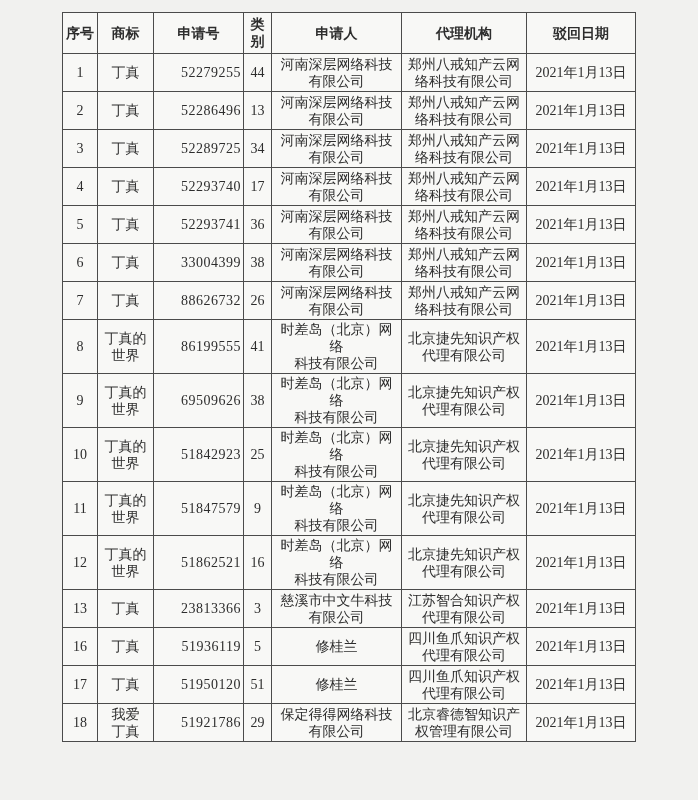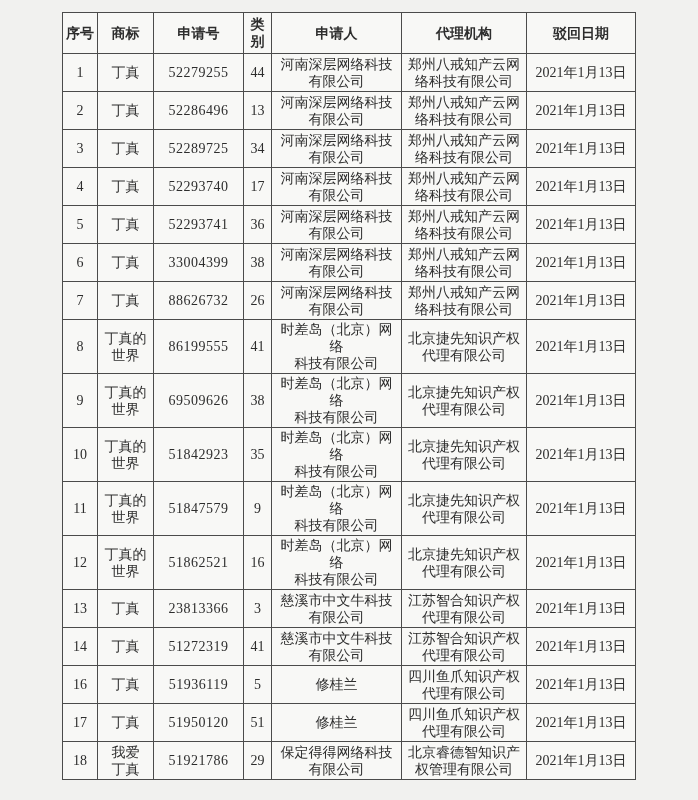--- a/index.html
+++ b/index.html
@@ -38,20 +38,21 @@
   .tm-table thead th {
     height: 38px;
     font-weight: bold;
     font-size: 14px;
   }
   .tm-table tbody td {
     height: 35px;
   }
   .tm-table td.num {
     letter-spacing: 0.5px;
+    text-align: right;
   }
 </style>
 </head>
 <body>
 
 <div class="page">
   <table class="tm-table">
     <colgroup>
       <col style="width:35px">
       <col style="width:56px">
@@ -172,21 +173,21 @@
 科技有限公司</td>
     <td>北京捷先知识产权
 代理有限公司</td>
     <td>2021年1月13日</td>
   </tr>
         <tr>
     <td>10</td>
     <td>丁真的
 世界</td>
     <td class="num">51842923</td>
-    <td>35</td>
+    <td>25</td>
     <td>时差岛（北京）网络
 科技有限公司</td>
     <td>北京捷先知识产权
 代理有限公司</td>
     <td>2021年1月13日</td>
   </tr>
         <tr>
     <td>11</td>
     <td>丁真的
 世界</td>
@@ -208,31 +209,20 @@
 科技有限公司</td>
     <td>北京捷先知识产权
 代理有限公司</td>
     <td>2021年1月13日</td>
   </tr>
         <tr>
     <td>13</td>
     <td>丁真</td>
     <td class="num">23813366</td>
     <td>3</td>
-    <td>慈溪市中文牛科技
-有限公司</td>
-    <td>江苏智合知识产权
-代理有限公司</td>
-    <td>2021年1月13日</td>
-  </tr>
-        <tr>
-    <td>14</td>
-    <td>丁真</td>
-    <td class="num">51272319</td>
-    <td>41</td>
     <td>慈溪市中文牛科技
 有限公司</td>
     <td>江苏智合知识产权
 代理有限公司</td>
     <td>2021年1月13日</td>
   </tr>
         <tr>
     <td>16</td>
     <td>丁真</td>
     <td class="num">51936119</td>

